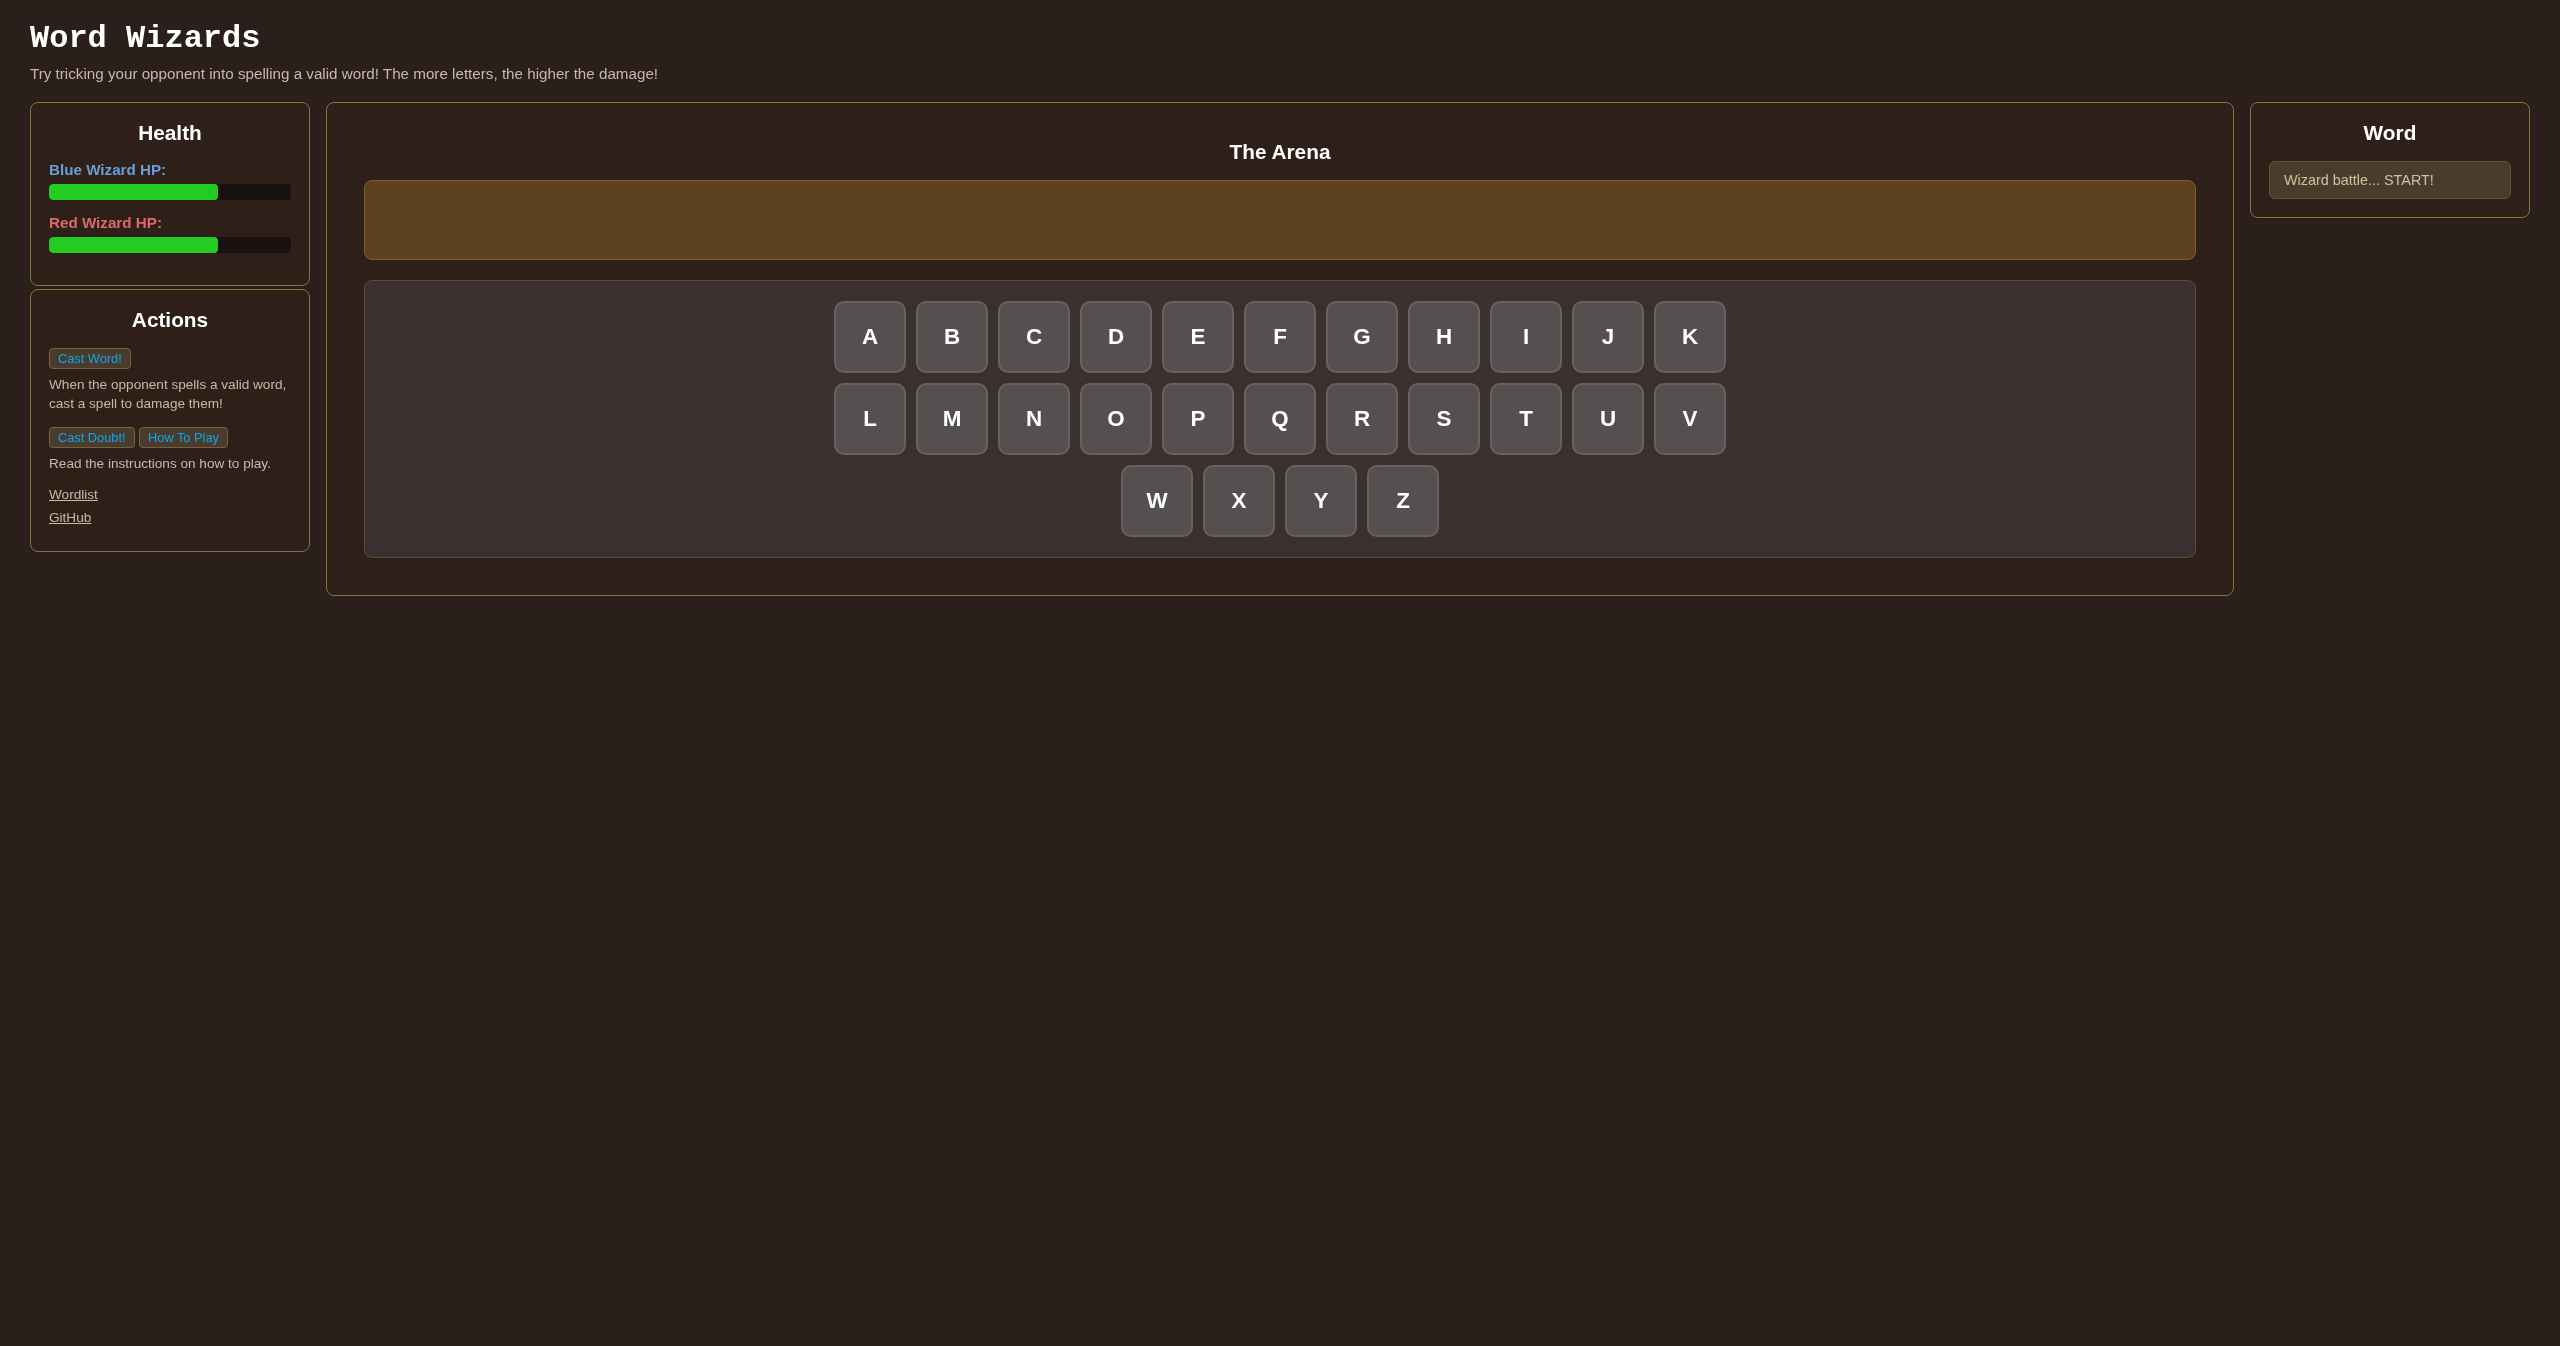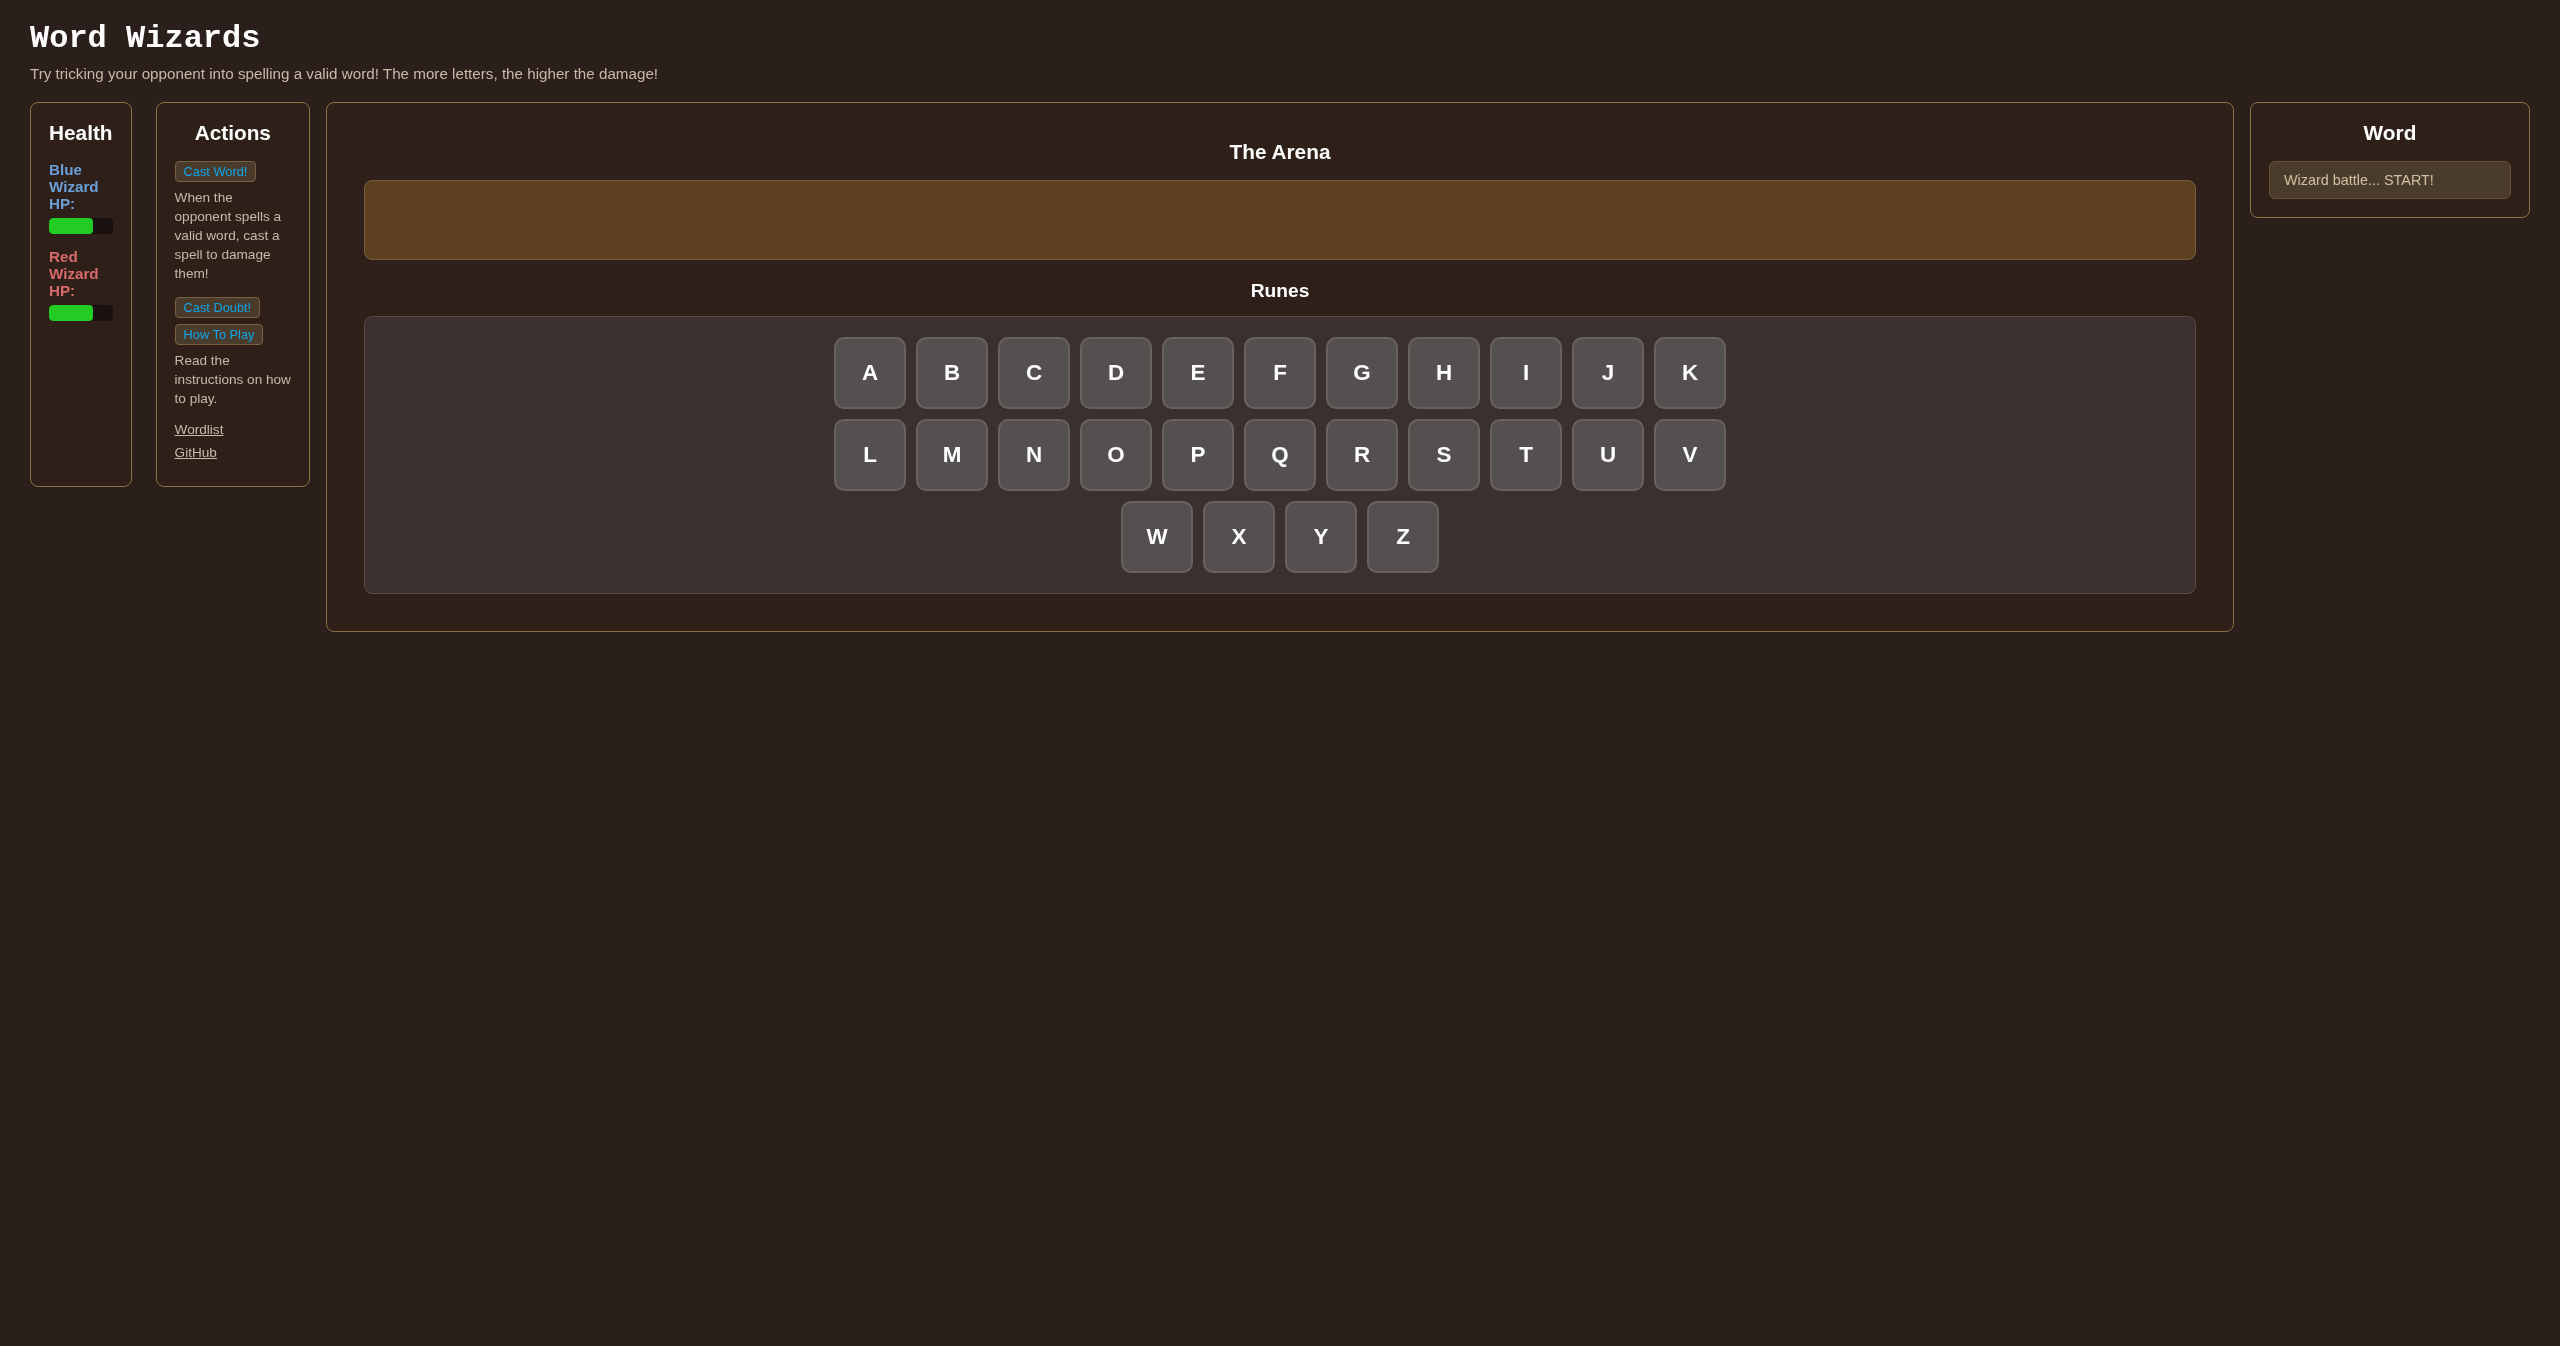--- a/index.html
+++ b/index.html
@@ -47,22 +47,22 @@
     .panel-title {
       font-size: 1.3rem;
       font-weight: bold;
       color: #ffffff;
       text-align: center;
       margin-bottom: 16px;
     }
 
     .left-column {
       display: flex;
-      flex-direction: row;
-      gap: 24px;
+      flex-direction: column;
+      gap: 3px;
     }
 
     
     .hp-label {
       font-size: 0.95rem;
       font-weight: bold;
       margin-bottom: 6px;
     }
 
     .hp-label.blue {
@@ -221,21 +221,20 @@
       <a class="action-link">GitHub</a>
     </div>
 
   </div>
 
   <div class="panel arena-panel">
     <div class="panel-title">The Arena</div>
 
     <div class="arena-display"></div>
 
-    <div class="runes-title">Runes</div>
 
     <div class="keyboard">
       <div class="key-row">
         <button class="key-btn">A</button>
         <button class="key-btn">B</button>
         <button class="key-btn">C</button>
         <button class="key-btn">D</button>
         <button class="key-btn">E</button>
         <button class="key-btn">F</button>
         <button class="key-btn">G</button>

